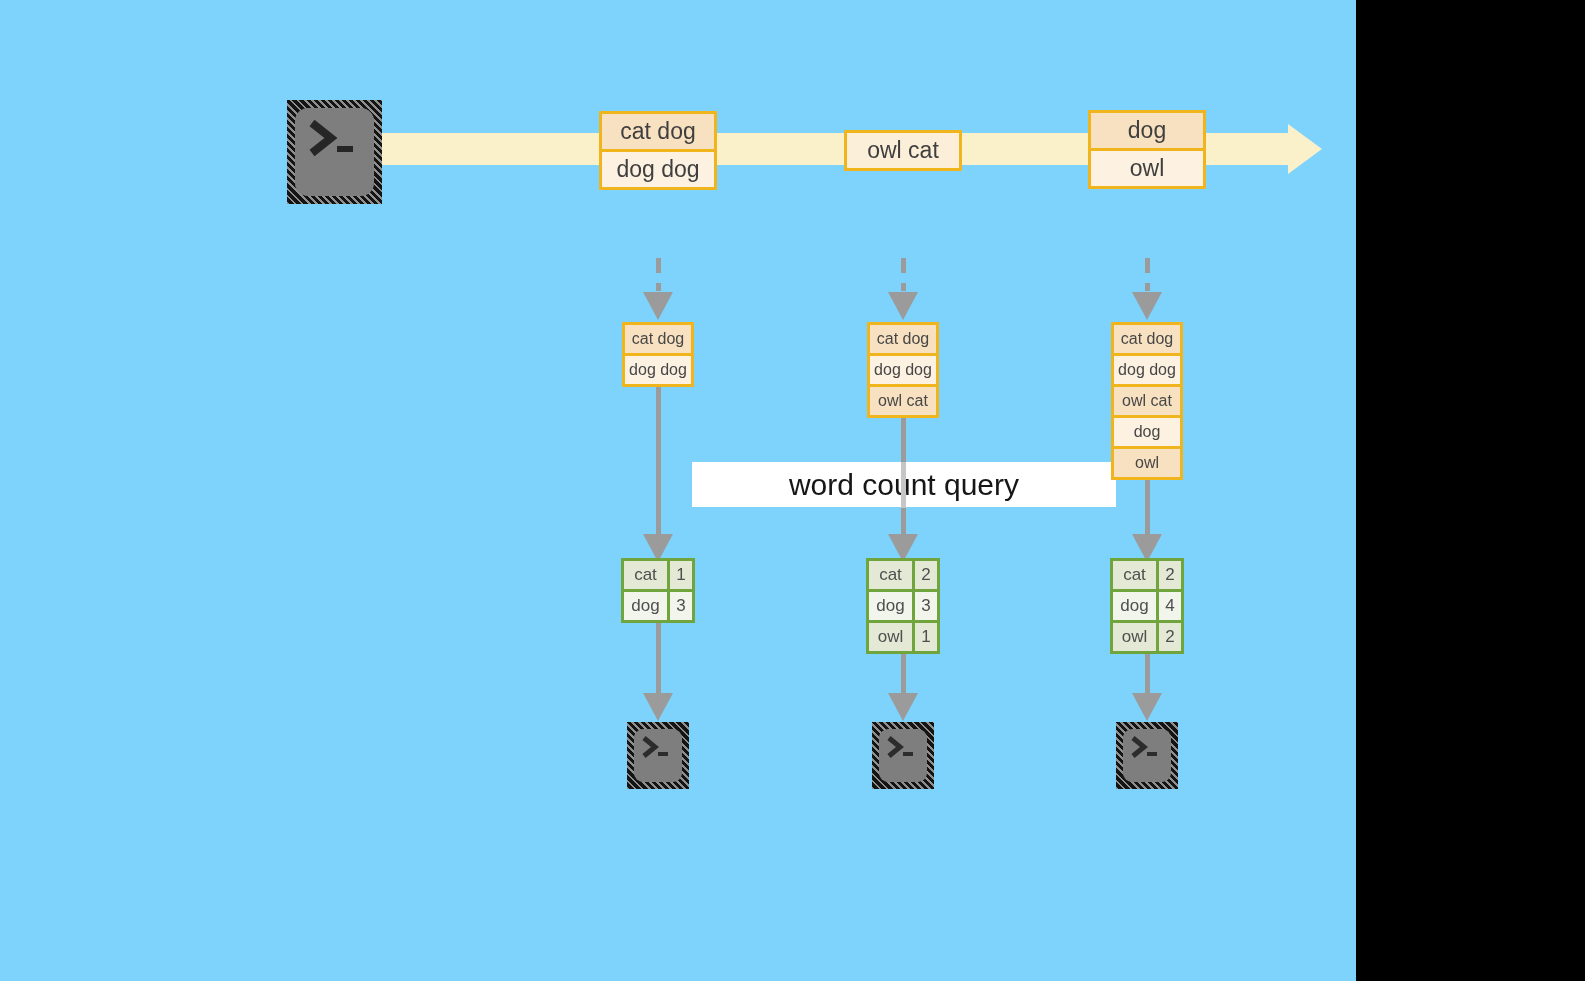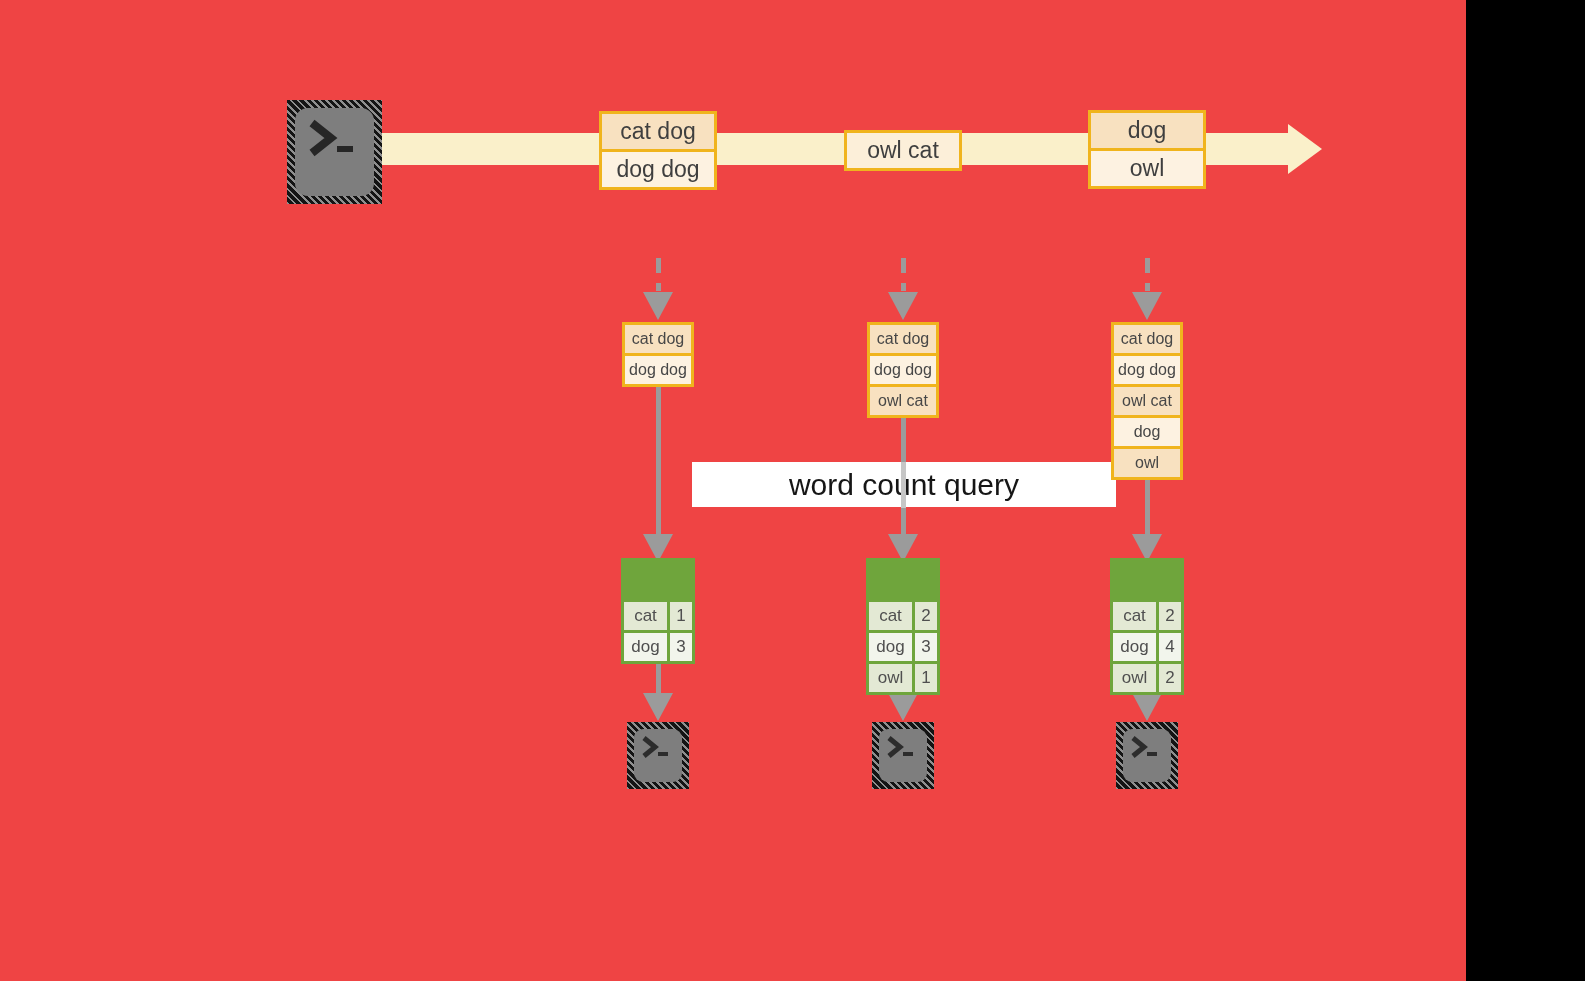--- a/index.html
+++ b/index.html
@@ -1,17 +1,17 @@
 <!DOCTYPE html>
 <html><head>
 <meta charset="utf-8">
 <style>
   html,body{margin:0;padding:0;background:#000;}
   .canvas{
-    position:relative;width:1466px;height:981px;background:#ef4444;overflow:hidden;
+    position:relative;width:1356px;height:981px;background:#7dd3fc;overflow:hidden;
     font-family:"Liberation Sans","DejaVu Sans",sans-serif;
   }
   
   .band{position:absolute;left:378px;top:133px;width:910px;height:32px;background:#faf0ca;}
   .band-head{position:absolute;left:1288px;top:124px;width:0;height:0;
     border-top:25px solid transparent;border-bottom:25px solid transparent;border-left:34px solid #faf0ca;}
   
   .hatch{position:absolute;background:repeating-linear-gradient(45deg,#8f8f8f 0 2px,#141414 2px 5px);}
   .term-inner{position:absolute;inset:8px;background:#7e7e7e;border-radius:13px;}
   .hatch.sm .term-inner{inset:7px;border-radius:9px;}
@@ -33,21 +33,21 @@
   .vline{position:absolute;width:5px;background:#9b9b9b;}
   .vline.light{background:#c6c6c6;z-index:6;}
   .tri-down{position:absolute;width:0;height:0;
     border-left:15px solid transparent;border-right:15px solid transparent;border-top:28px solid #9b9b9b;}
   
   .qbox{position:absolute;left:692px;top:462px;width:424px;height:45px;background:#ffffff;z-index:2;
     display:flex;align-items:center;justify-content:center;
     font-size:30px;font-weight:300;color:#161616;}
   
   .gtable{position:absolute;width:74px;border:3px solid #6fa53c;background:#6fa53c;box-sizing:border-box;z-index:4;}
-  .grow{display:flex;height:28px;margin-top:41px;}
+  .grow{display:flex;height:28px;}
   .grow + .grow{margin-top:3px;}
   .gword{width:43px;margin-right:3px;display:flex;align-items:center;justify-content:center;
     font-size:17px;color:#4f4f4f;}
   .gnum{flex:1;display:flex;align-items:center;justify-content:center;font-size:17px;color:#4f4f4f;}
   .rowdark  > div{background:#e3e9d4;}
   .rowlight > div{background:#f2f5ec;}
 </style>
 </head>
 <body>
 

